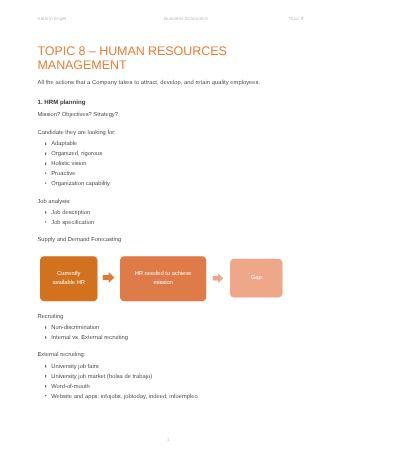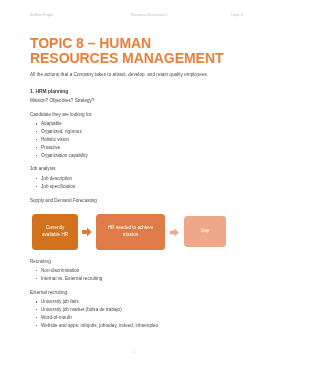--- a/index.html
+++ b/index.html
@@ -34,22 +34,22 @@
     letter-spacing: .12px;
     margin: 0 0 0 0;
     height: 8px;
   }
   .doc-header .hdr-center { flex: 0 0 auto; margin-left: 14px; }
   .doc-header .hdr-right { flex: 0 0 auto; }
 
   
   .doc-title {
     margin: 15px 0 0 0;
-    font-size: 14px;
-    font-weight: bold;
+    font-size: 10px;
+    font-weight: normal;
     color: #E8803A;
     letter-spacing: -0.05px;
     line-height: 1.1;
   }
   .doc-intro {
     margin: 4px 0 0 0;
     font-size: 4.6px;
     line-height: 1.62;
     color: #4a4a4a;
     letter-spacing: .04px;

